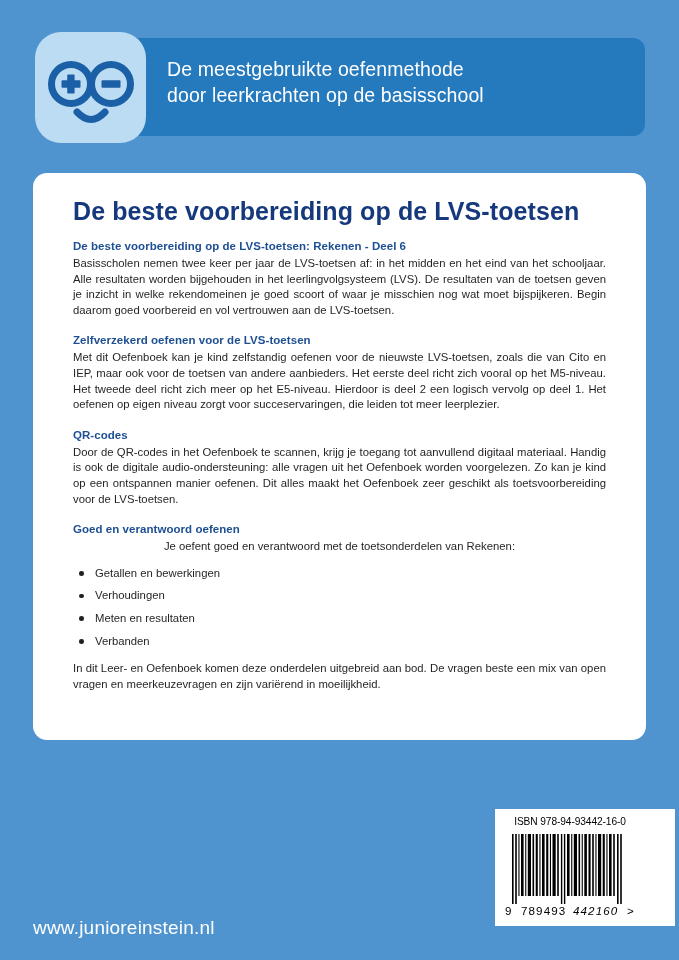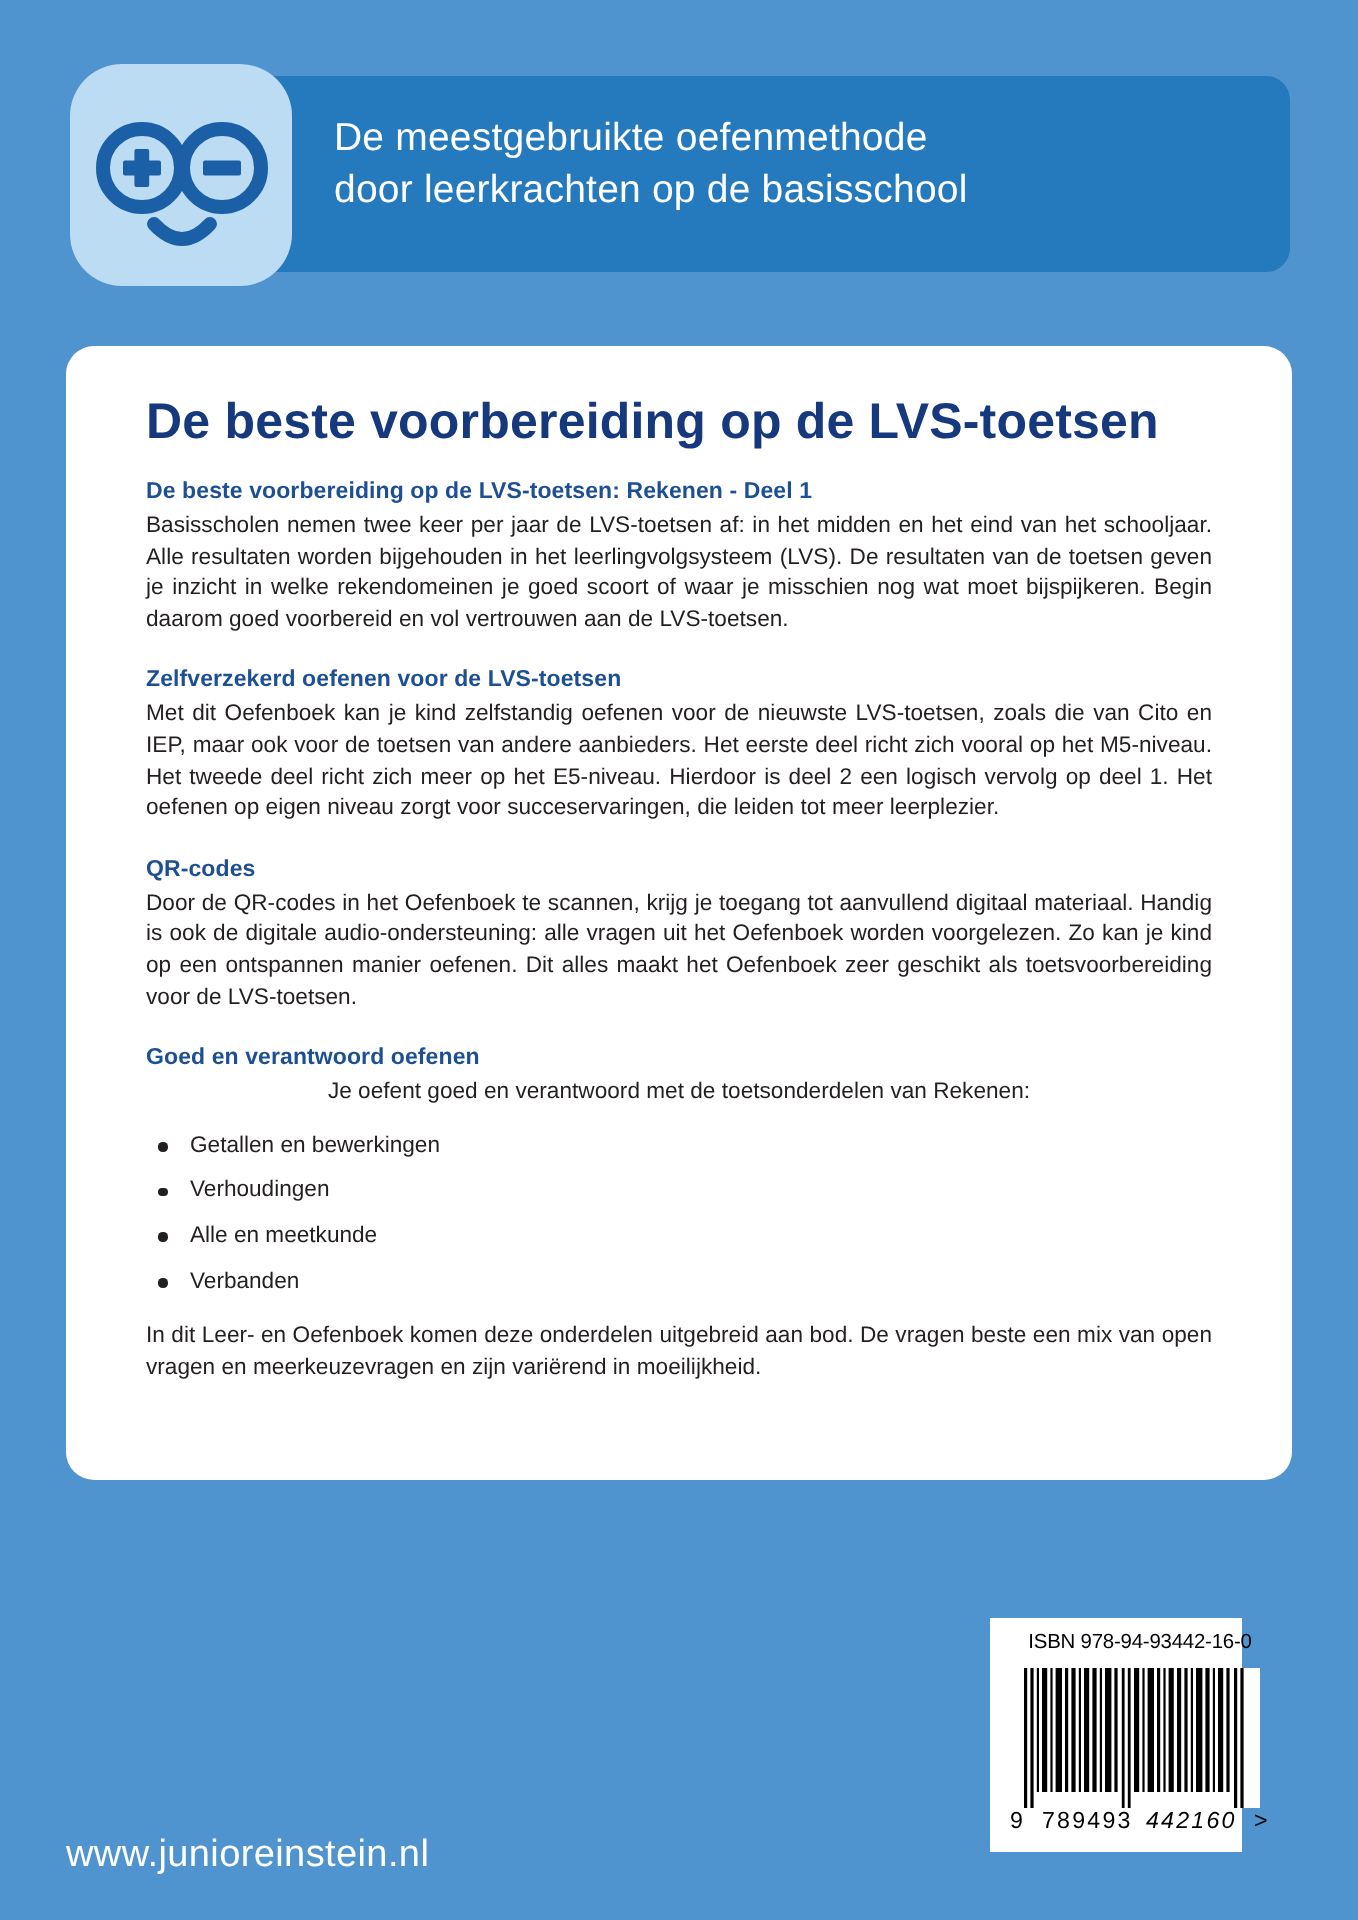--- a/index.html
+++ b/index.html
@@ -144,21 +144,21 @@
     left: 33px;
     top: 917px;
     color: #ffffff;
     font-size: 19px;
     letter-spacing: 0.2px;
   }
   .barcode-box {
     position: absolute;
     left: 495px;
     top: 809px;
-    width: 126px;
+    width: 180px;
     height: 117px;
     background: #ffffff;
     padding: 0;
   }
   .isbn-text {
     position: absolute;
     left: 0;
     top: 7px;
     width: 150px;
     text-align: center;
@@ -227,21 +227,21 @@
   </div>
 
 </div>
 
 <div class="card">
   <div class="card-inner">
 
     <h1 class="card-title">De beste voorbereiding op de LVS-toetsen</h1>
 
     <div class="section">
-      <h2 class="section-heading">De beste voorbereiding op de LVS-toetsen: Rekenen - Deel 1</h2>
+      <h2 class="section-heading">De beste voorbereiding op de LVS-toetsen: Rekenen - Deel 6</h2>
       <p class="section-body">Basisscholen nemen twee keer per jaar de LVS-toetsen af: in het midden en het eind van het schooljaar. Alle resultaten worden bijgehouden in het leerlingvolgsysteem (LVS). De resultaten van de toetsen geven je inzicht in welke rekendomeinen je goed scoort of waar je misschien nog wat moet bijspijkeren. Begin daarom goed voorbereid en vol vertrouwen aan de LVS-toetsen.</p>
     </div>
 
     <div class="section">
       <h2 class="section-heading">Zelfverzekerd oefenen voor de LVS-toetsen</h2>
       <p class="section-body">Met dit Oefenboek kan je kind zelfstandig oefenen voor de nieuwste LVS-toetsen, zoals die van Cito en IEP, maar ook voor de toetsen van andere aanbieders. Het eerste deel richt zich vooral op het M5-niveau. Het tweede deel richt zich meer op het E5-niveau. Hierdoor is deel 2 een logisch vervolg op deel 1. Het oefenen op eigen niveau zorgt voor succeservaringen, die leiden tot meer leerplezier.</p>
     </div>
 
     <div class="section">
       <h2 class="section-heading">QR-codes</h2>
@@ -256,21 +256,21 @@
         <li>
           <span class="bullet-dot"></span>
           <span>Getallen en bewerkingen</span>
         </li>
         <li>
           <span class="bullet-dot"></span>
           <span>Verhoudingen</span>
         </li>
         <li>
           <span class="bullet-dot"></span>
-          <span>Alle en meetkunde</span>
+          <span>Meten en resultaten</span>
         </li>
         <li>
           <span class="bullet-dot"></span>
           <span>Verbanden</span>
         </li>
       </ul>
 
       <p class="section-body closing">In dit Leer- en Oefenboek komen deze onderdelen uitgebreid aan bod. De vragen beste een mix van open vragen en meerkeuzevragen en zijn variërend in moeilijkheid.</p>
     </div>
 

